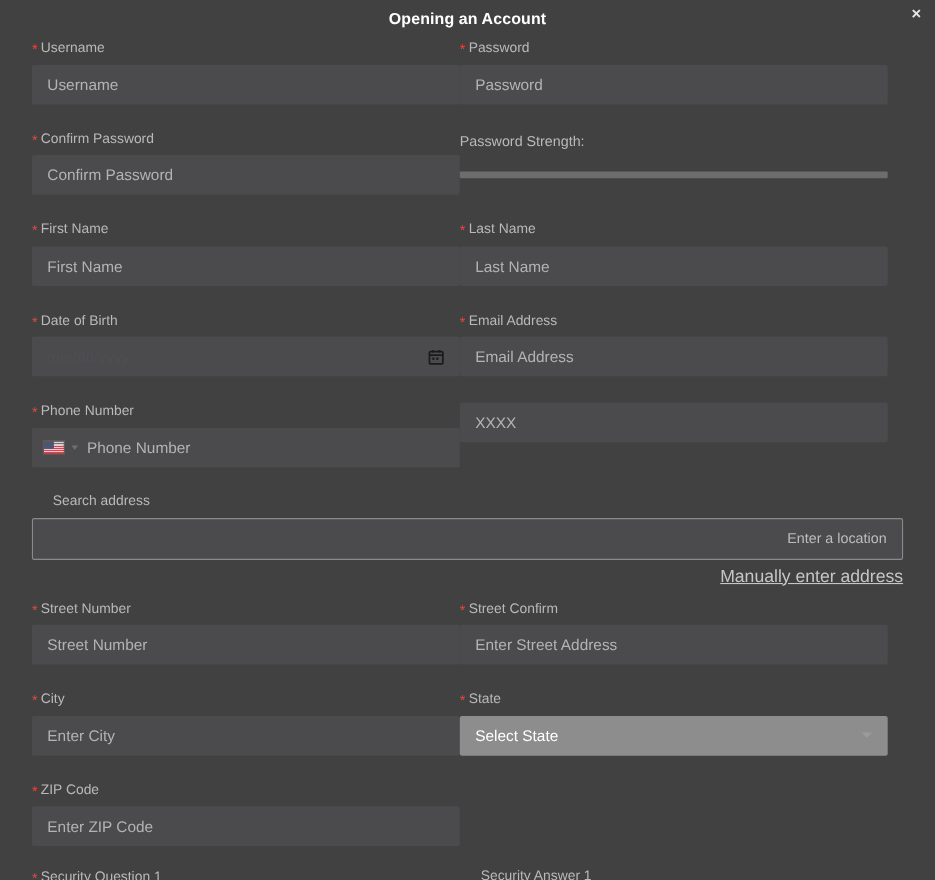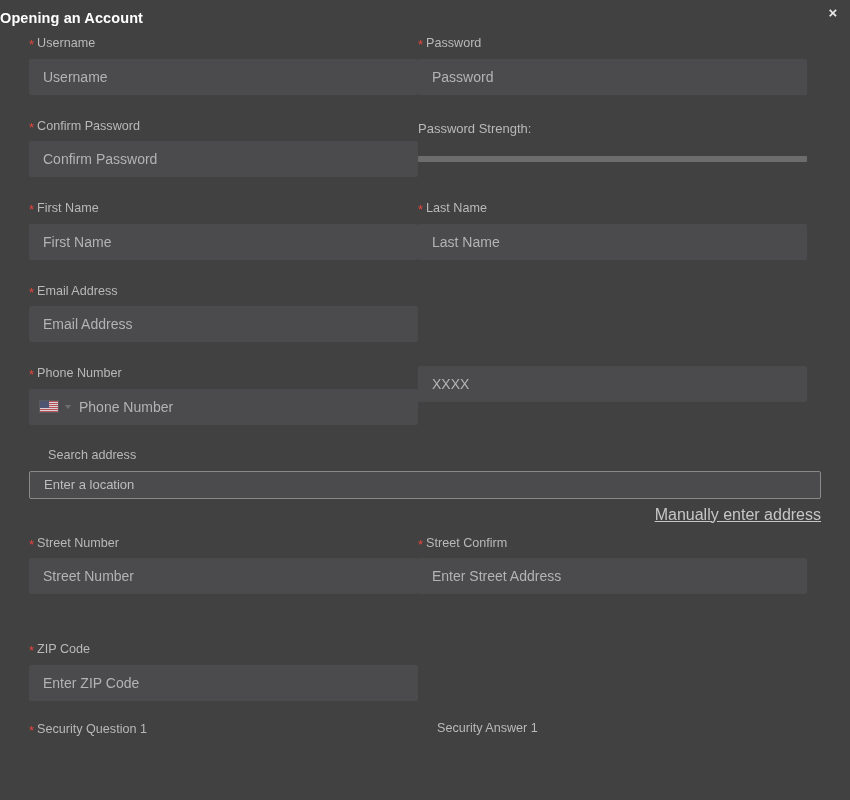--- a/index.html
+++ b/index.html
@@ -18,21 +18,21 @@
     height: 800px;
     background: #414141;
   }
 
   
   .modal-header {
     position: relative;
     height: 36px;
   }
   .modal-title {
-    text-align: left;
+    text-align: center;
     color: #ffffff;
     font-size: 14.5px;
     font-weight: bold;
     line-height: 36px;
     letter-spacing: 0.1px;
   }
   .close-btn {
     position: absolute;
     top: 2px;
     right: 6px;
@@ -122,21 +122,22 @@
     align-items: center;
     cursor: text;
   }
   .input .ph {
     color: #b3b3b3;
     font-size: 14px;
   }
 
   .input.search-box {
     border: 1px solid #8a8a8a;
-    height: 28px;
+    height: 38px;
+    justify-content: flex-end;
   }
   .input.search-box .ph {
     color: #bdbdbd;
     font-size: 13px;
   }
 
   
   .input.date-input {
     justify-content: space-between;
   }
@@ -312,20 +313,38 @@
           <span class="ph">Last Name</span>
         </div>
       </div>
     </div>
 
     <div class="gap-24"></div>
 
     <div class="row">
       <div class="col">
         <span class="label">
+          <span class="req">*</span><span>Date of Birth</span>
+        </span>
+        <div class="input date-input">
+          <span class="date-ph">mm/dd/yyyy</span>
+          <span class="cal-icon">
+            <svg width="15" height="15" viewBox="0 0 16 16" aria-hidden="true">
+              <rect x="1.5" y="2.8" width="13" height="12" rx="1.2" fill="none" stroke="#1b1b1b" stroke-width="1.7"></rect>
+              <line x1="1.5" y1="6.3" x2="14.5" y2="6.3" stroke="#1b1b1b" stroke-width="1.7"></line>
+              <line x1="4.8" y1="1.2" x2="4.8" y2="3.6" stroke="#1b1b1b" stroke-width="1.7"></line>
+              <line x1="11.2" y1="1.2" x2="11.2" y2="3.6" stroke="#1b1b1b" stroke-width="1.7"></line>
+              <rect x="4.2" y="8.6" width="2.2" height="2.2" fill="#1b1b1b"></rect>
+              <rect x="8.0" y="8.6" width="2.2" height="2.2" fill="#1b1b1b"></rect>
+            </svg>
+          </span>
+        </div>
+      </div>
+      <div class="col">
+        <span class="label">
           <span class="req">*</span><span>Email Address</span>
         </span>
         <div class="input">
           <span class="ph">Email Address</span>
         </div>
       </div>
     </div>
 
     <div class="gap-24"></div>
 
@@ -380,20 +399,39 @@
           <span class="req">*</span><span>Street Confirm</span>
         </span>
         <div class="input">
           <span class="ph">Enter Street Address</span>
         </div>
       </div>
     </div>
 
     <div class="gap-24"></div>
 
+    <div class="row">
+      <div class="col">
+        <span class="label">
+          <span class="req">*</span><span>City</span>
+        </span>
+        <div class="input">
+          <span class="ph">Enter City</span>
+        </div>
+      </div>
+      <div class="col">
+        <span class="label">
+          <span class="req">*</span><span>State</span>
+        </span>
+        <div class="input select-input">
+          <span class="sel-val">Select State</span>
+          <span class="sel-caret"></span>
+        </div>
+      </div>
+    </div>
 
     <div class="gap-24"></div>
 
     <div class="row">
       <div class="col">
         <span class="label">
           <span class="req">*</span><span>ZIP Code</span>
         </span>
         <div class="input">
           <span class="ph">Enter ZIP Code</span>

